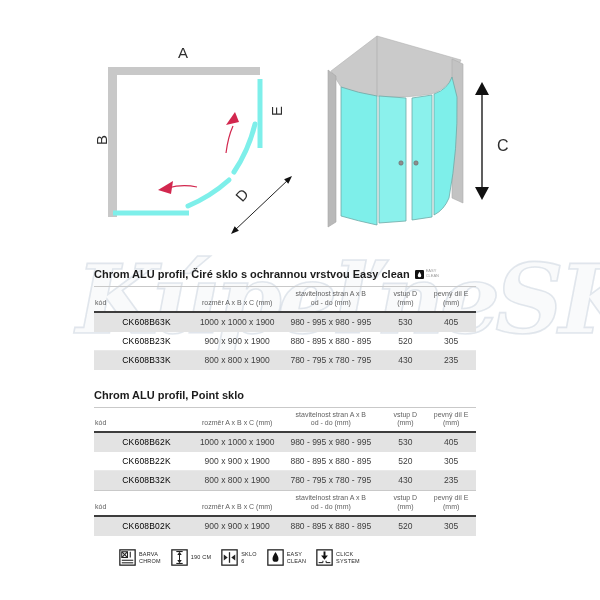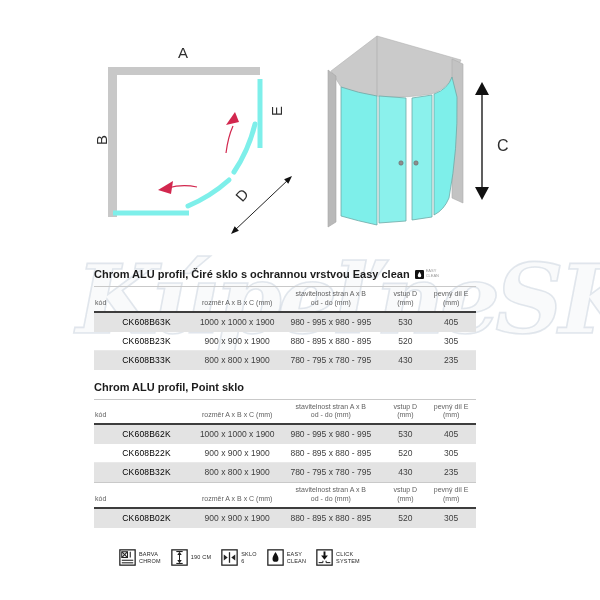--- a/index.html
+++ b/index.html
@@ -15,21 +15,21 @@
     color:rgba(222,228,235,0.18);
     -webkit-text-stroke:1.6px rgba(203,212,222,0.55);
   }
   
   .svg-abs{position:absolute;z-index:1}
   .dimlabel{font-family:"Liberation Sans",sans-serif;font-size:15px;fill:#2e2e2e}
   .dimlabel-c{font-family:"Liberation Sans",sans-serif;font-size:16px;fill:#2e2e2e}
   
   .tables{position:absolute;left:94px;top:268px;width:382px;z-index:1}
   .tbl-title{font-size:11px;font-weight:700;color:#1c1c1c;display:flex;align-items:center;margin:0 0 6px 0}
-  .tbl-title.mt{margin-top:11px}
+  .tbl-title.mt{margin-top:19px}
   .badge{display:inline-flex;align-items:center;gap:2px;margin-left:5px}
   .badge-txt{font-size:4px;color:#9a9a9a;line-height:1.15;white-space:pre-line;font-weight:400}
   .thead,.trow{display:grid;grid-template-columns:27% 21% 28% 11% 13%}
   .thead{
     border-top:1px solid #c9c9c9;border-bottom:2px solid #3d3d3d;
     padding:3px 0 3px 0;font-size:7px;color:#5f5f5f;align-items:end;
   }
   .thead .c{text-align:center;white-space:pre-line;line-height:1.25}
   .thead .c1{text-align:left;padding-left:1px}
   .trow{height:18px;align-items:center;font-size:8.5px;color:#3e3e3e;border-bottom:1px solid #e9e9e9}

